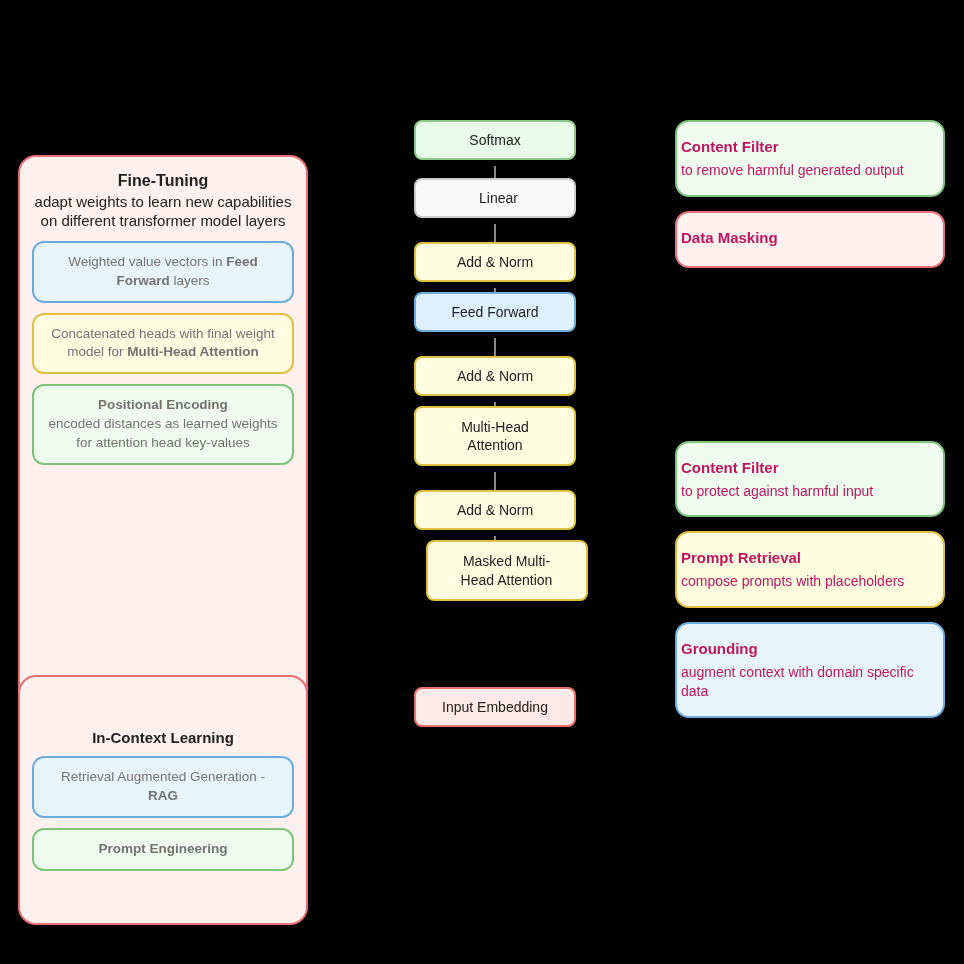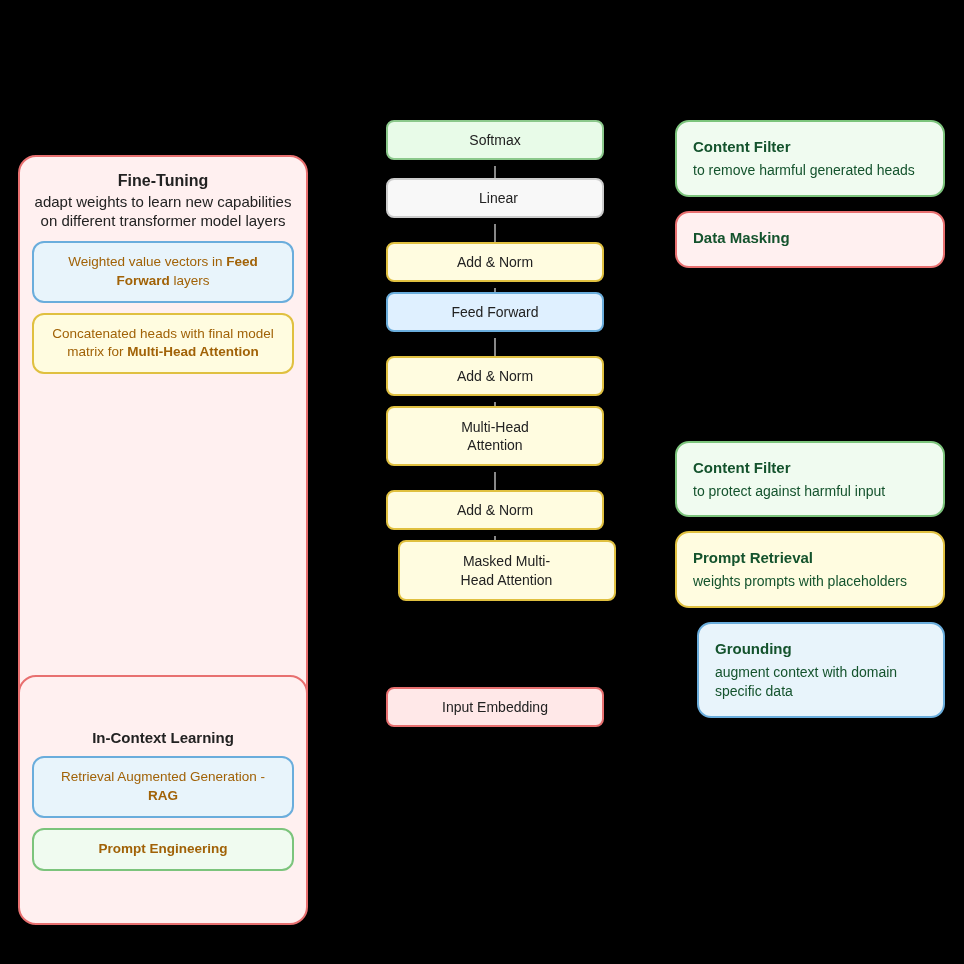--- a/index.html
+++ b/index.html
@@ -44,21 +44,21 @@
     .fine-tuning-title strong {
       font-size: 16px;
     }
 
     .inner-box {
       border-radius: 12px;
       padding: 10px 12px;
       font-size: 13.5px;
       text-align: center;
       line-height: 1.4;
-      color: #a16207;
+      color: #737373;
     }
 
     .blue-box {
       border: 2px solid #6aaddc;
       background: #e8f4fb;
     }
 
     .yellow-box {
       border: 2px solid #e0c040;
       background: #fffce0;
@@ -92,21 +92,21 @@
       font-weight: bold;
       color: #222;
     }
 
     .center-block {
       border-radius: 8px;
       padding: 10px 18px;
       font-size: 14px;
       text-align: center;
       margin-bottom: 6px;
-      width: 218px;
+      width: 162px;
       color: #222;
     }
 
     .softmax-block {
       border: 2px solid #8bc88b;
       background: #e8fbe8;
     }
 
     .linear-block {
       border: 2px solid #cccccc;
@@ -148,23 +148,23 @@
       top: 120px;
       left: 675px;
       width: 270px;
       display: flex;
       flex-direction: column;
       gap: 14px;
     }
 
     .right-box {
       border-radius: 14px;
-      padding: 14px 16px;
+      padding: 14px 4px;
       font-size: 14px;
-      color: #14532d;
+      color: #be185d;
       line-height: 1.4;
     }
 
     .right-box .box-title {
       font-weight: bold;
       font-size: 15px;
       display: block;
       margin-bottom: 4px;
     }
 
@@ -179,43 +179,46 @@
     }
 
     .right-yellow {
       border: 2.5px solid #e0c040;
       background: #fffce0;
     }
 
     .right-blue {
       border: 2.5px solid #6aaddc;
       background: #e8f4fb;
-      margin-left: 22px;
     }
 
   </style>
 </head>
 <body>
 
 <div class="diagram-container">
 
   <div class="fine-tuning-box">
     <div class="fine-tuning-title">
       <strong>Fine-Tuning</strong><br>
       <span>adapt weights to learn new capabilities on different transformer model layers</span>
     </div>
 
     <div class="inner-box blue-box">
       <span>Weighted value vectors in </span><strong>Feed Forward</strong><span> layers</span>
     </div>
 
     <div class="inner-box yellow-box">
-      <span>Concatenated heads with final model matrix for </span><strong>Multi-Head Attention</strong>
-    </div>
-
+      <span>Concatenated heads with final weight model for </span><strong>Multi-Head Attention</strong>
+    </div>
+
+    <div class="inner-box green-box">
+      <strong>Positional Encoding</strong><br>
+      <span>encoded distances as learned weights for attention head key-values</span>
+    </div>
   </div>
 
   <div class="in-context-box">
     <div class="in-context-title">In-Context Learning</div>
 
     <div class="inner-box blue-box">
       <span>Retrieval Augmented Generation - </span><strong>RAG</strong>
     </div>
 
     <div class="inner-box green-box">
@@ -270,37 +273,37 @@
     <div class="center-block input-emb-block">
       <span>Input Embedding</span>
     </div>
 
   </div>
 
   <div class="right-col">
 
     <div class="right-box right-green">
       <span class="box-title">Content Filter</span>
-      <span>to remove harmful generated heads</span>
+      <span>to remove harmful generated output</span>
     </div>
 
     <div class="right-box right-pink">
       <span class="box-title">Data Masking</span>
     </div>
 
     <div style="height:145px;"></div>
 
     <div class="right-box right-green">
       <span class="box-title">Content Filter</span>
       <span>to protect against harmful input</span>
     </div>
 
     <div class="right-box right-yellow">
       <span class="box-title">Prompt Retrieval</span>
-      <span>weights prompts with placeholders</span>
+      <span>compose prompts with placeholders</span>
     </div>
 
     <div class="right-box right-blue">
       <span class="box-title">Grounding</span>
       <span>augment context with domain specific data</span>
     </div>
 
   </div>
 
 </div>

